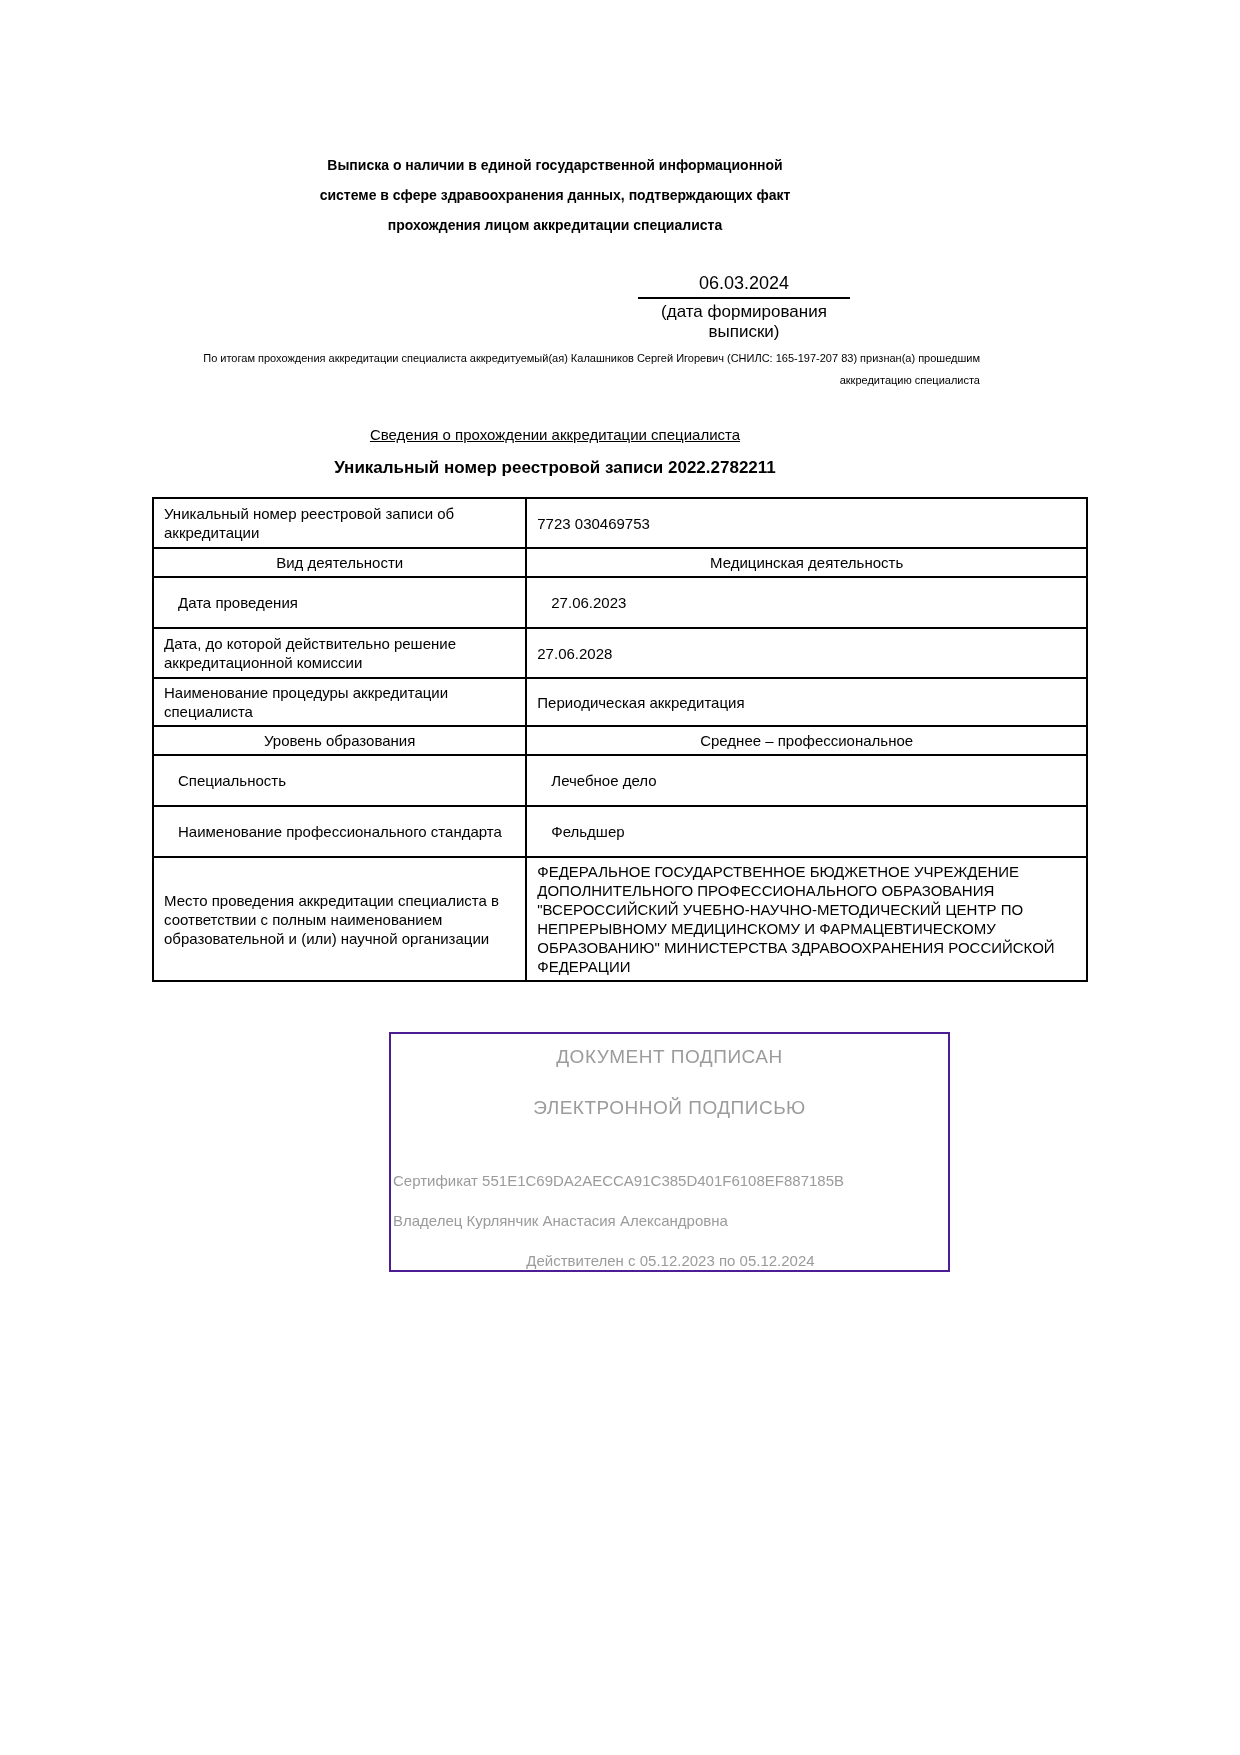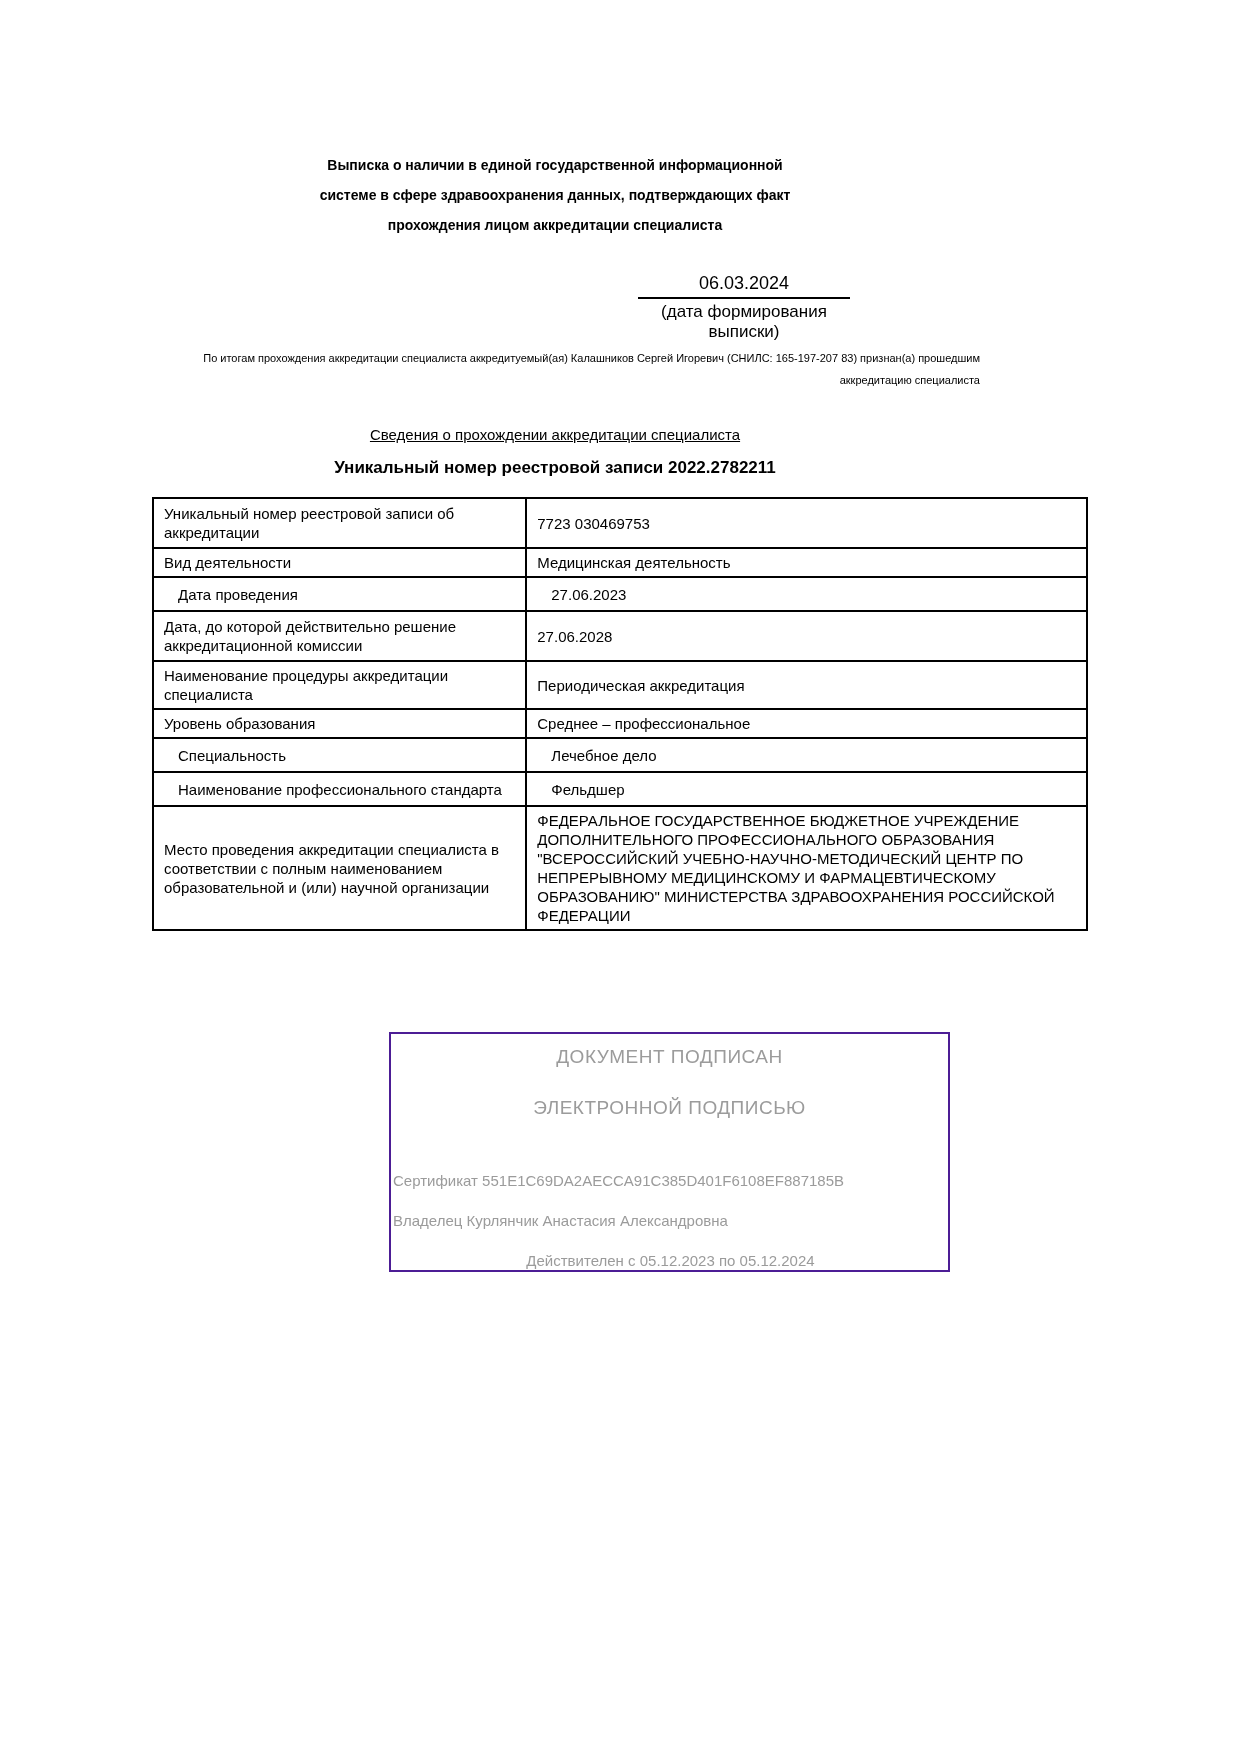--- a/index.html
+++ b/index.html
@@ -44,23 +44,23 @@
   table.doc-table td {
     border:2px solid #000000;
     font-size:15px; line-height:19px;
     vertical-align:middle;
     padding:4px 10px;
     background:#ffffff;
   }
   td.lbl { width:374px; }
   td.val { width:562px; }
   tr.h50 td { height:50px; }
-  tr.h36 td { height:23px; }
+  tr.h36 td { height:23px;text-align:center; }
   tr.h46 td { height:46px; }
-  tr.h34 td { height:34px;padding-left:24px; }
+  tr.h34 td { height:51px;padding-left:24px; }
   tr.h124 td { height:124px; }
   .sig-box {
     position:absolute; top:1032px; left:389px; width:561px; height:240px;
     border:2px solid #4c1d95;
     color:#9b9b9b;
     background:#ffffff;
   }
   .sig-head { text-align:center; font-size:19px; line-height:22px; letter-spacing:0.5px; }
   .sig-head-1 { margin-top:12px; }
   .sig-head-2 { margin-top:29px; }

